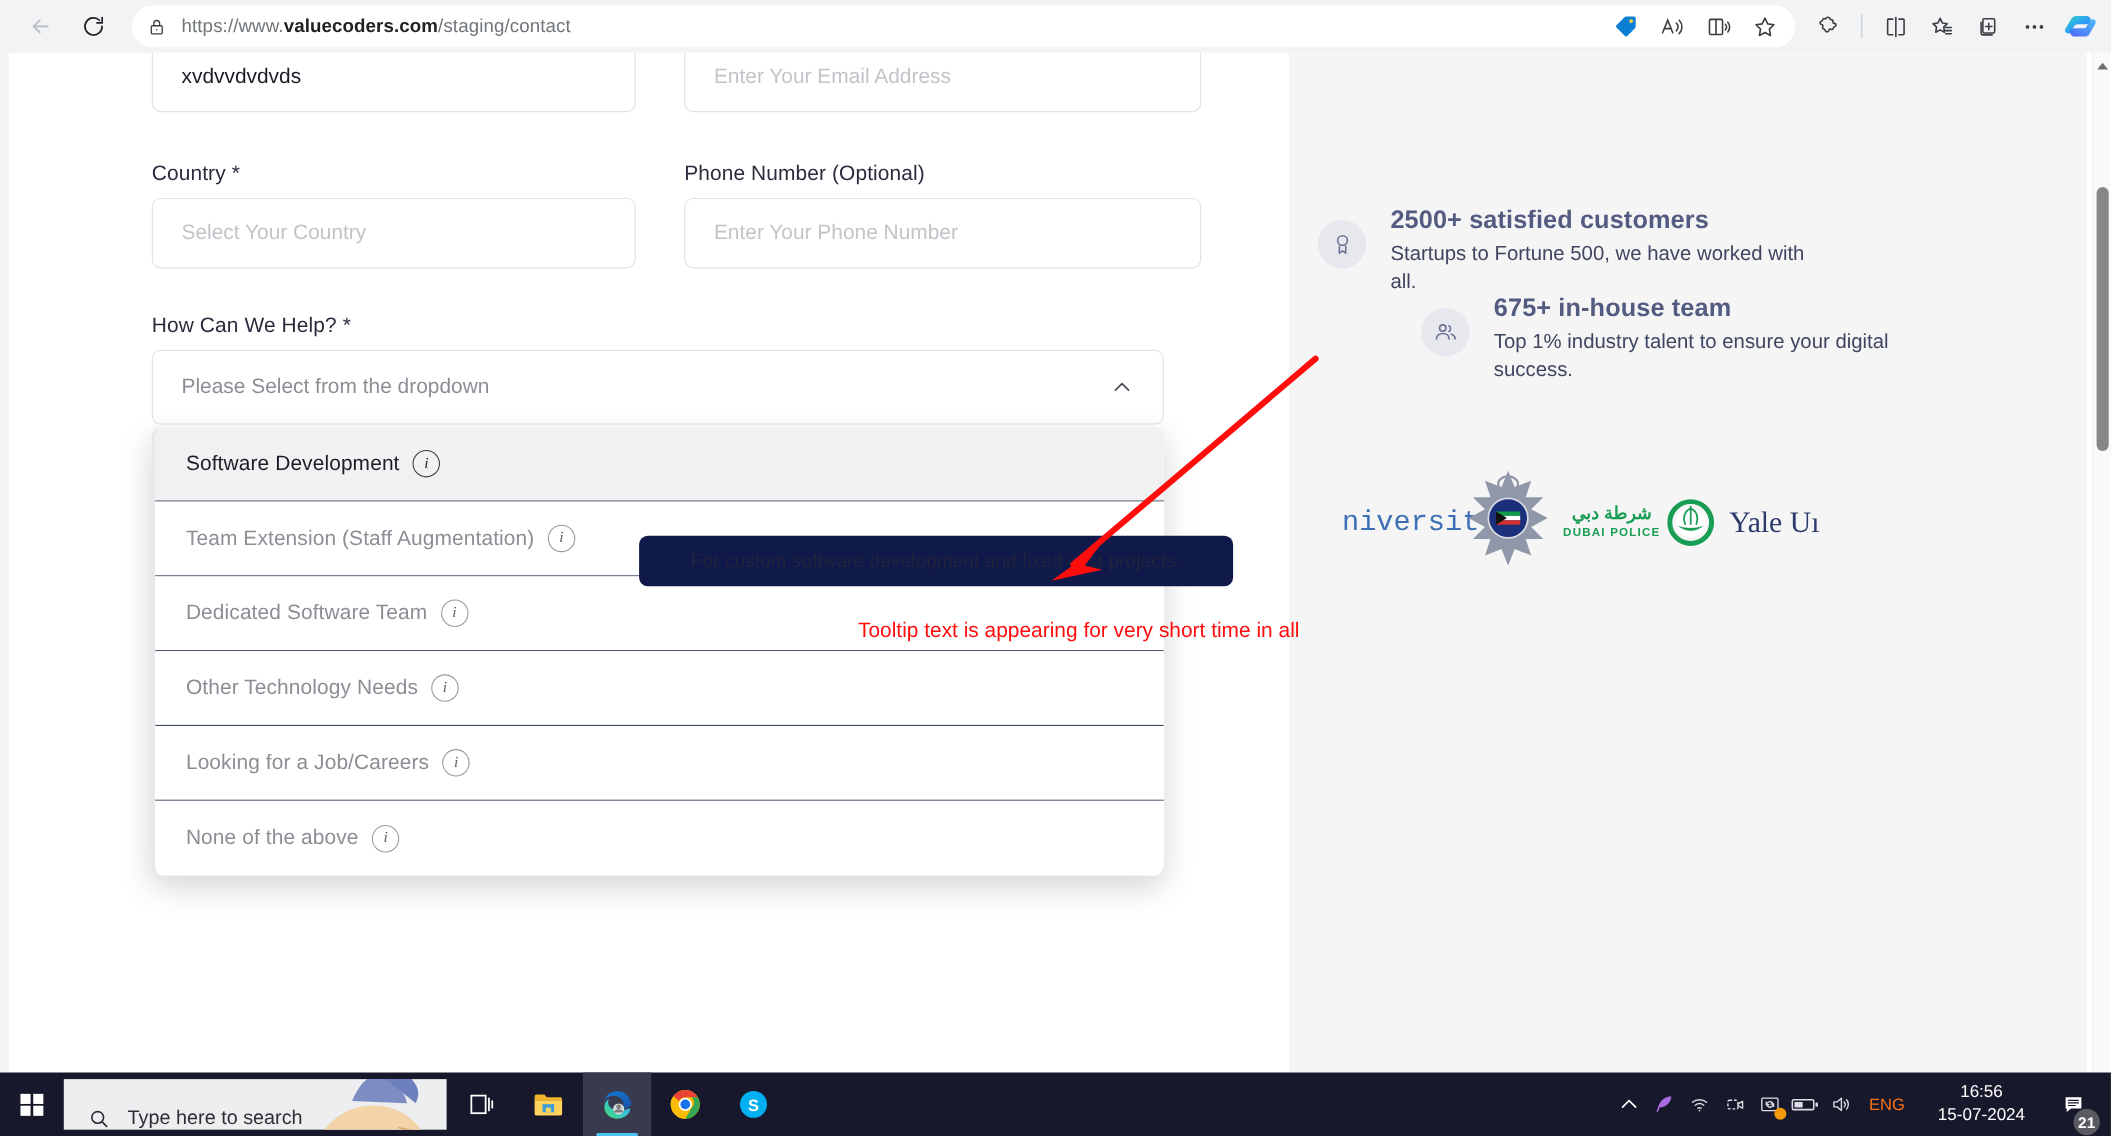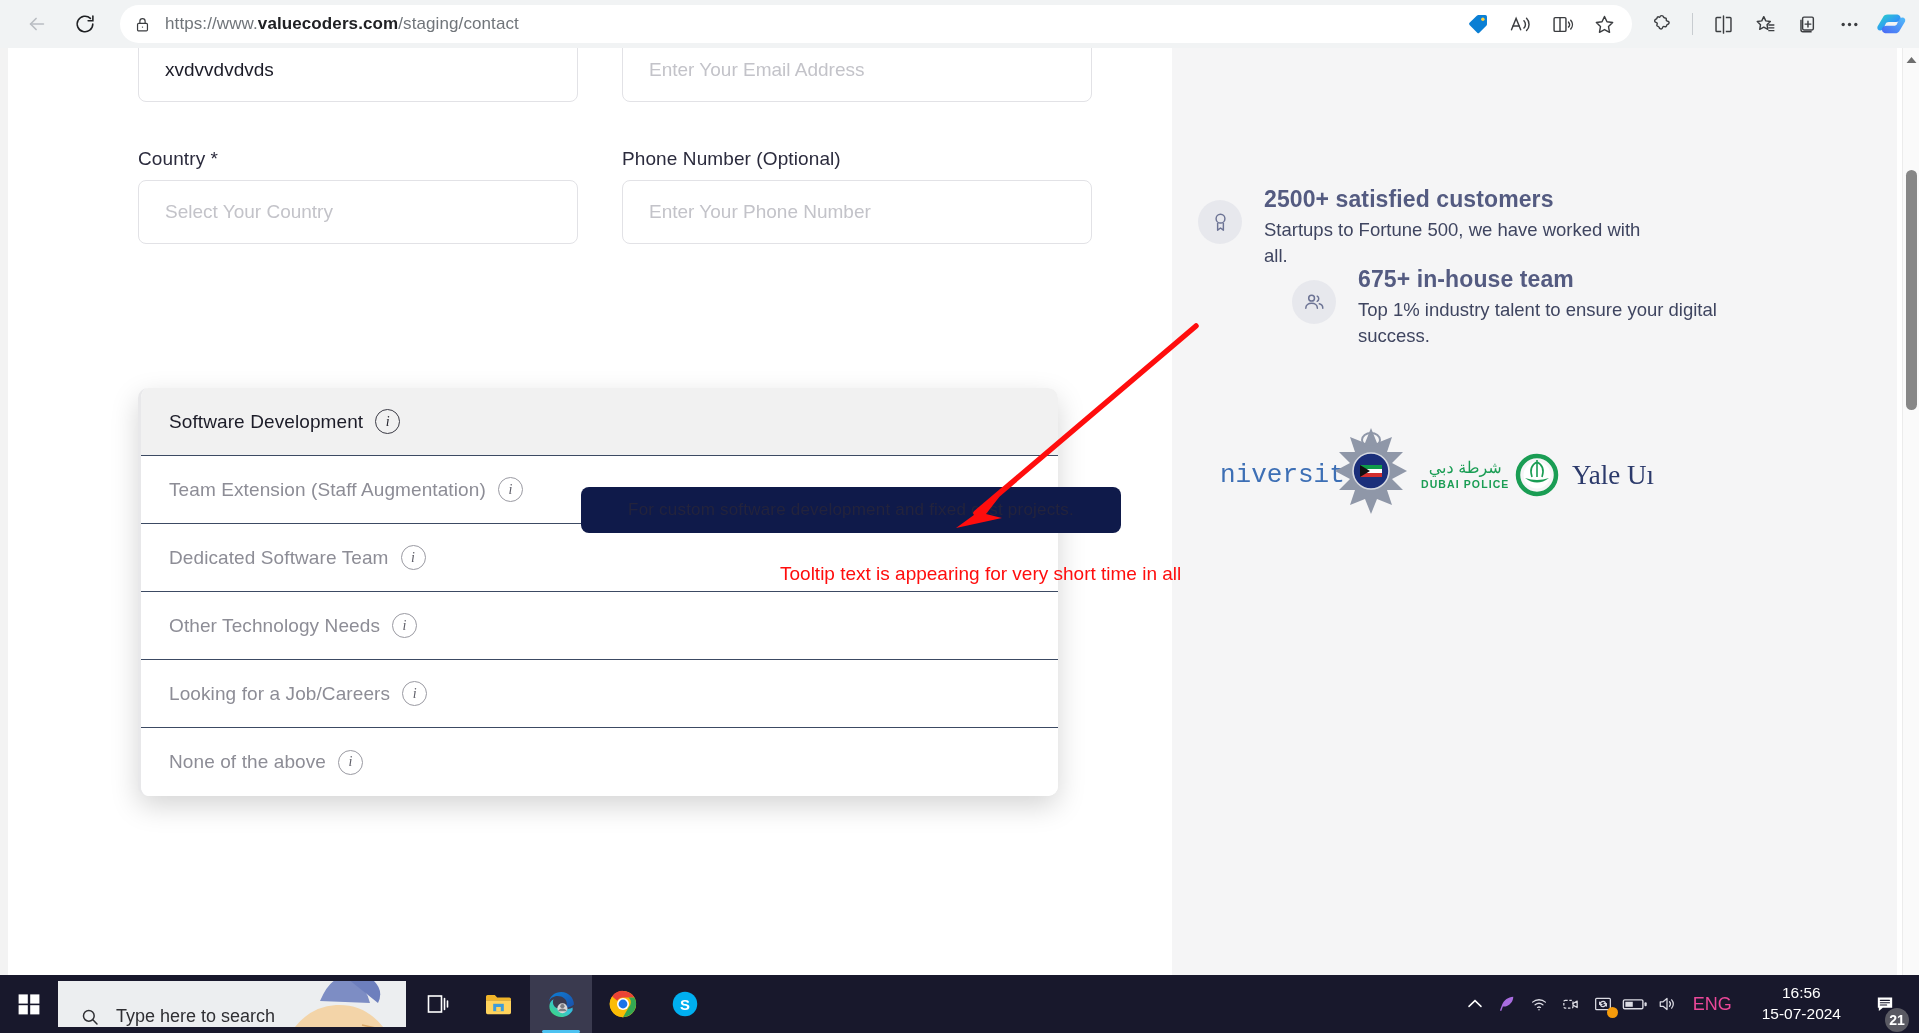--- a/index.html
+++ b/index.html
@@ -209,21 +209,21 @@
   }
   #logo-text-left {
     position: absolute; left: 48px; top: 50%; transform: translateY(-50%);
     font-family: Liberation Mono, monospace;
     font-size: 26px; color: #3d6fb5;
     white-space: nowrap;
   }
   #logo-kuwait { position: absolute; left: 155px; top: 4px; }
   #logo-dubai { position: absolute; left: 249px; top: 50%; transform: translateY(-50%); display: flex; align-items: center; gap: 4px; }
   #dubai-text-block { display: flex; flex-direction: column; align-items: center; line-height: 1; }
-  #dubai-arabic { font-size: 16px; color: #1a9d54; font-weight: 400; letter-spacing: .3px; }
+  #dubai-arabic { font-size: 16px; color: #1a9d54; font-weight: 700; letter-spacing: .3px; }
   #dubai-latin { font-size: 10.5px; color: #1a9d54; font-weight: 700; letter-spacing: 1.1px; margin-top: 3px; }
   #logo-yale {
     position: absolute; left: 400px; top: 50%; transform: translateY(-50%);
     font-family: "Liberation Serif", serif;
     font-size: 27px; color: #2c3a6b;
     white-space: nowrap;
   }
 
   
   #scrollbar-track {
@@ -277,21 +277,21 @@
   .task-underline {
     position: absolute; bottom: 0; left: 12px; right: 12px; height: 3px;
     background: #4cc2f1; border-radius: 2px;
   }
   #tray { margin-left: auto; display: flex; align-items: center; height: 58px; padding-right: 6px; }
   .tray-icon {
     width: 32px; height: 58px;
     display: flex; align-items: center; justify-content: center; flex: none;
   }
   #tray-lang {
-    font-size: 18px; color: #ec4899; padding: 0 14px 0 10px; white-space: nowrap;
+    font-size: 15px; color: #f97316; padding: 0 14px 0 10px; white-space: nowrap;
   }
   #tray-clock {
     display: flex; flex-direction: column; align-items: center; justify-content: center;
     color: #ffffff; font-size: 15.5px; line-height: 1.35; padding: 0 16px;
     white-space: nowrap;
   }
   #tray-notifications {
     width: 56px; height: 68px; display: flex; align-items: center; justify-content: center;
     position: relative; flex: none;
   }
@@ -445,20 +445,31 @@
         </div>
       </div>
 
       <div class="field-group" id="phone-field">
         <div class="field-label">Phone Number (Optional)</div>
         <div class="field-input">
           <span class="ph">Enter Your Phone Number</span>
         </div>
       </div>
 
+      <div class="field-group" id="help-field">
+        <div class="field-label">How Can We Help? *</div>
+        <div id="help-select">
+          <span>Please Select from the dropdown</span>
+          <span id="help-select-caret">
+            <svg width="22" height="22" viewBox="0 0 24 24" fill="none" stroke="#4a4a55" stroke-width="1.7" stroke-linecap="round" stroke-linejoin="round">
+              <path d="M5.5 15l6.5-6.5L18.5 15"></path>
+            </svg>
+          </span>
+        </div>
+      </div>
 
       <div id="help-dropdown">
         <div class="dd-item active">
           <span class="dd-label">Software Development</span>
           <span class="info-badge">i</span>
         </div>
         <div class="dd-item">
           <span class="dd-label">Team Extension (Staff Augmentation)</span>
           <span class="info-badge">i</span>
         </div>

